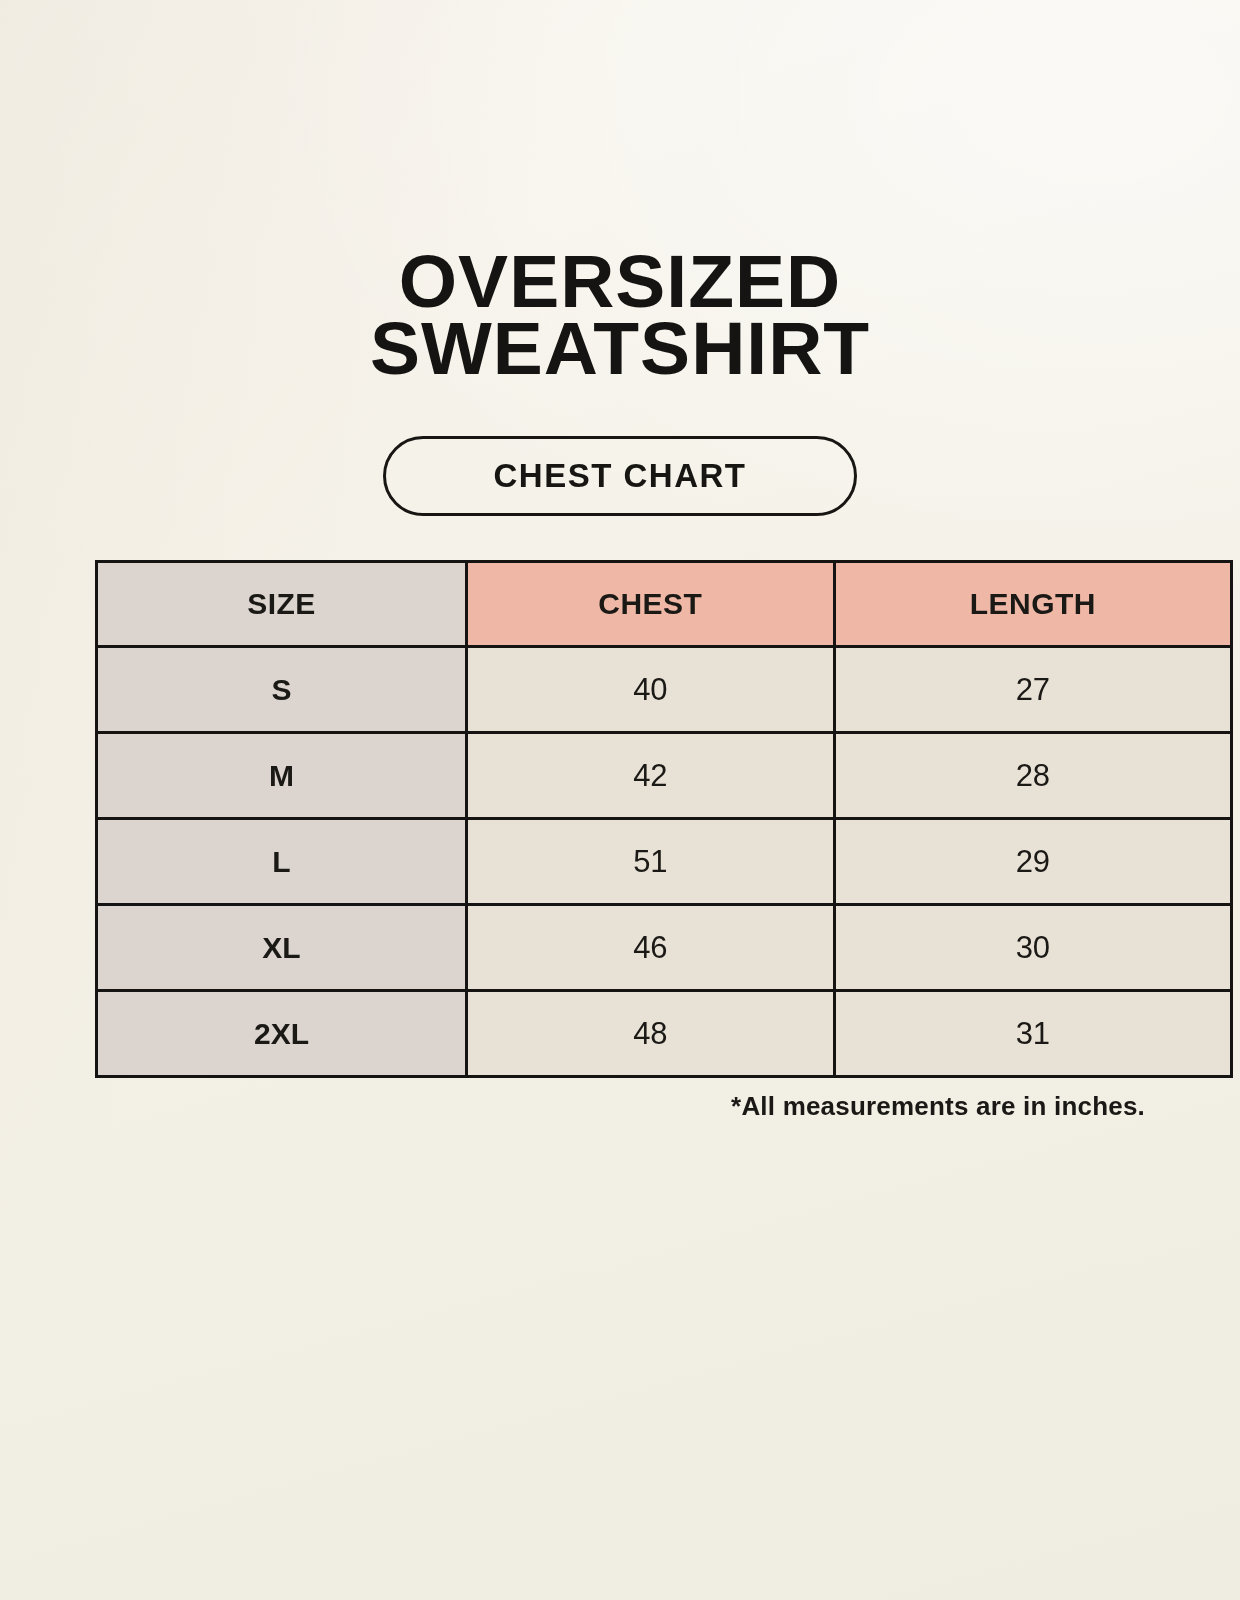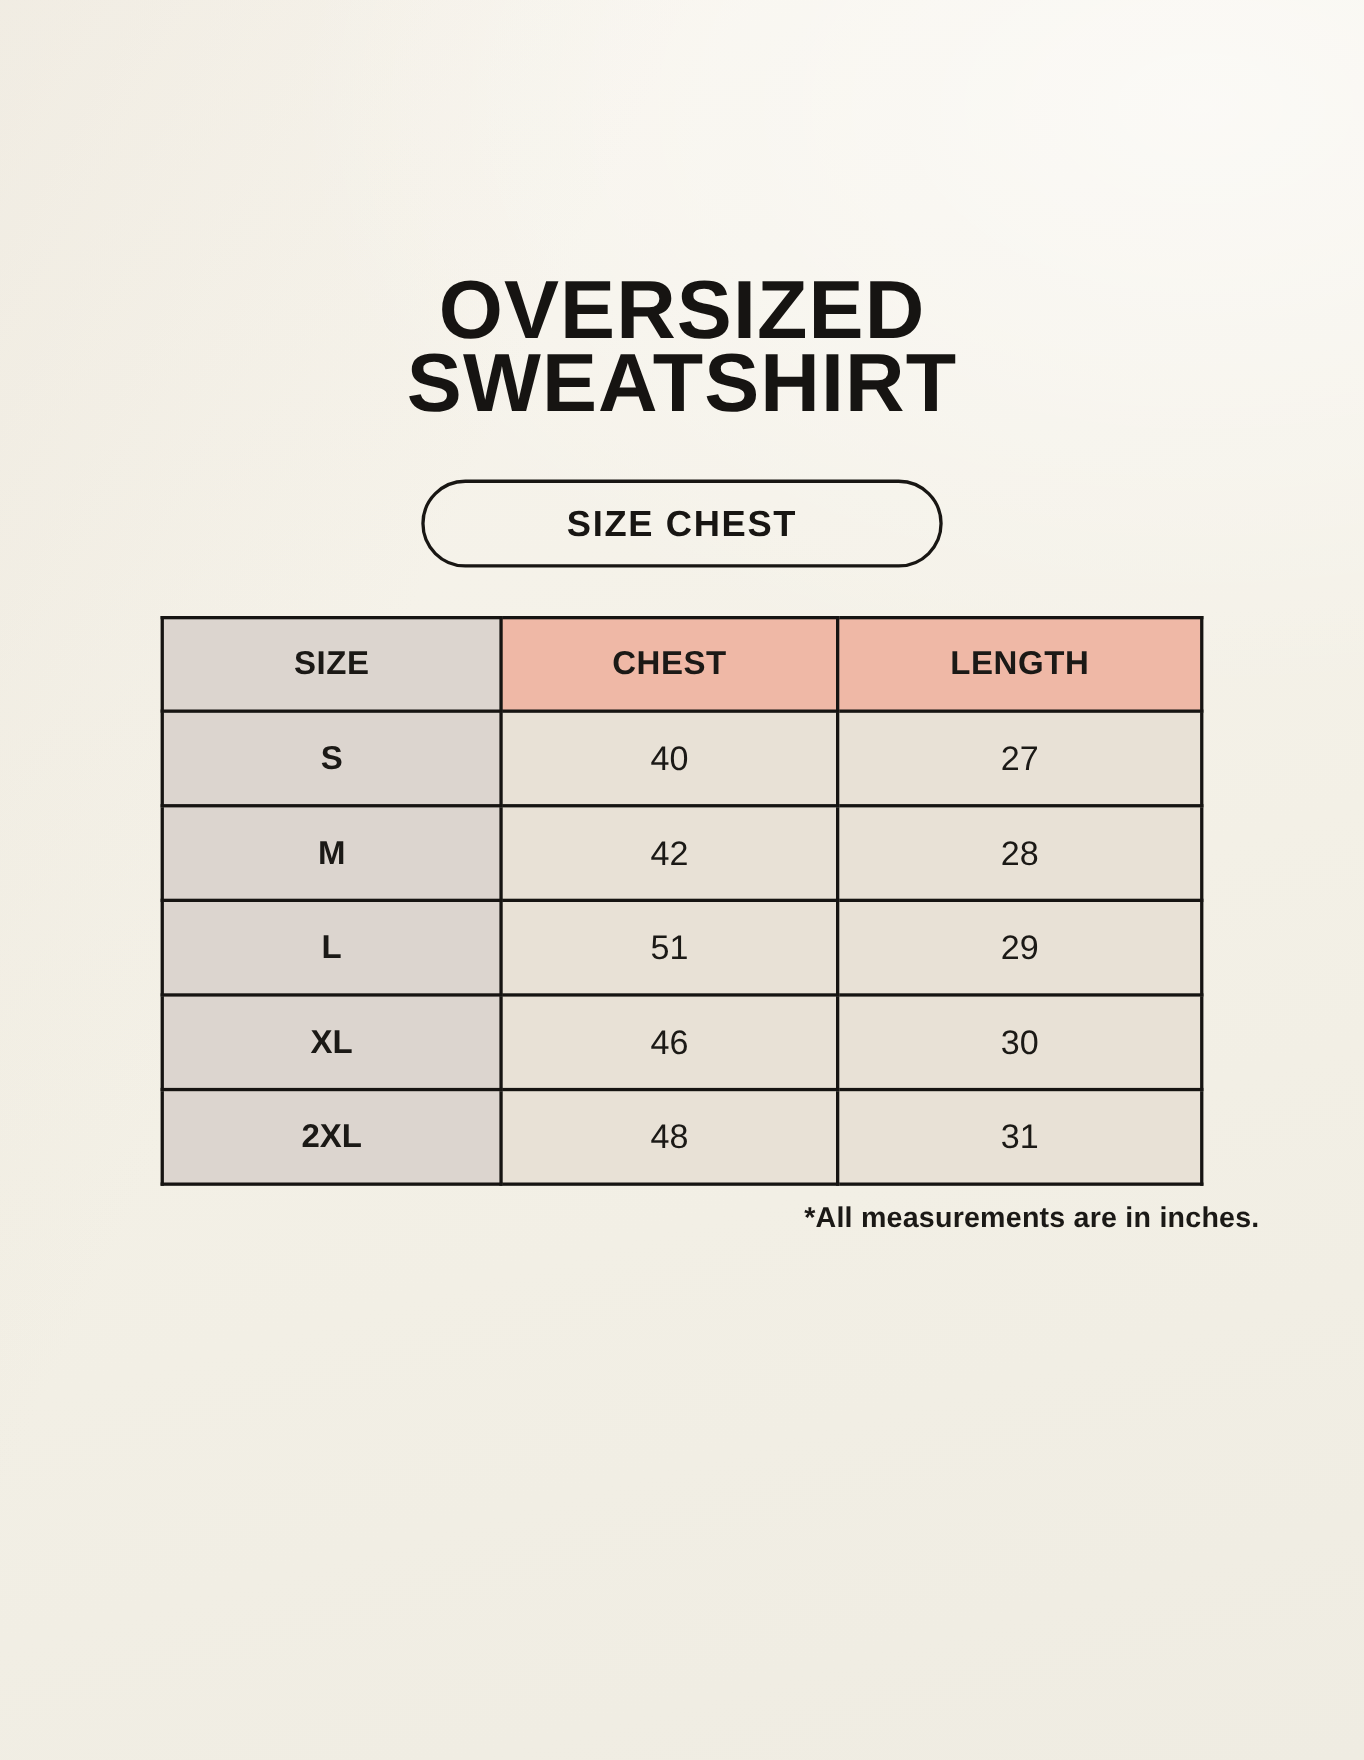--- a/index.html
+++ b/index.html
@@ -41,21 +41,21 @@
     display: flex;
     align-items: center;
     justify-content: center;
     font-size: 33px;
     font-weight: 700;
     letter-spacing: 1.5px;
     color: #181613;
     background: transparent;
   }
   table.size-chart {
-    width: 948px;
+    width: 1138px;
     margin: 44px auto 0 auto;
     border-collapse: collapse;
     table-layout: fixed;
   }
   .size-chart th, .size-chart td {
     border: 3px solid var(--border, #161412);
     text-align: center;
     vertical-align: middle;
   }
   .size-chart th {
@@ -87,21 +87,21 @@
 
 <div class="canvas">
   <div class="content">
 
     <h1 class="title">
       <span>OVERSIZED</span>
       <span>SWEATSHIRT</span>
     </h1>
 
     <div class="badge">
-      <span>SIZE CHEST</span>
+      <span>CHEST CHART</span>
     </div>
 
     <table class="size-chart">
       <colgroup>
         <col class="c-size">
           <col class="c-chest">
           <col class="c-length">
       </colgroup>
       <thead>
         <tr>

